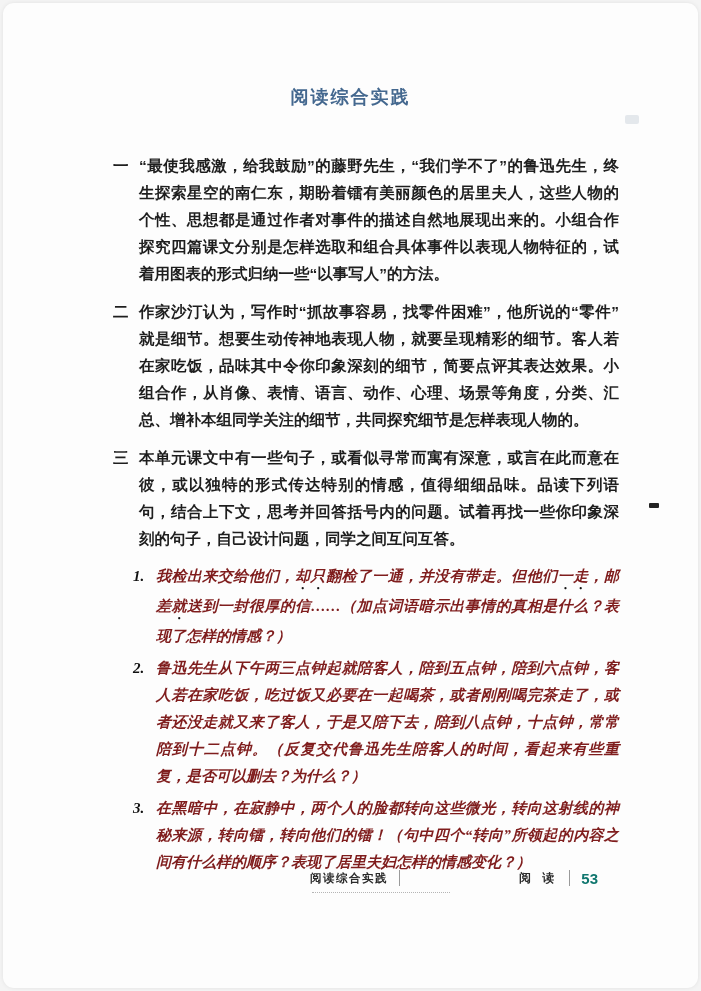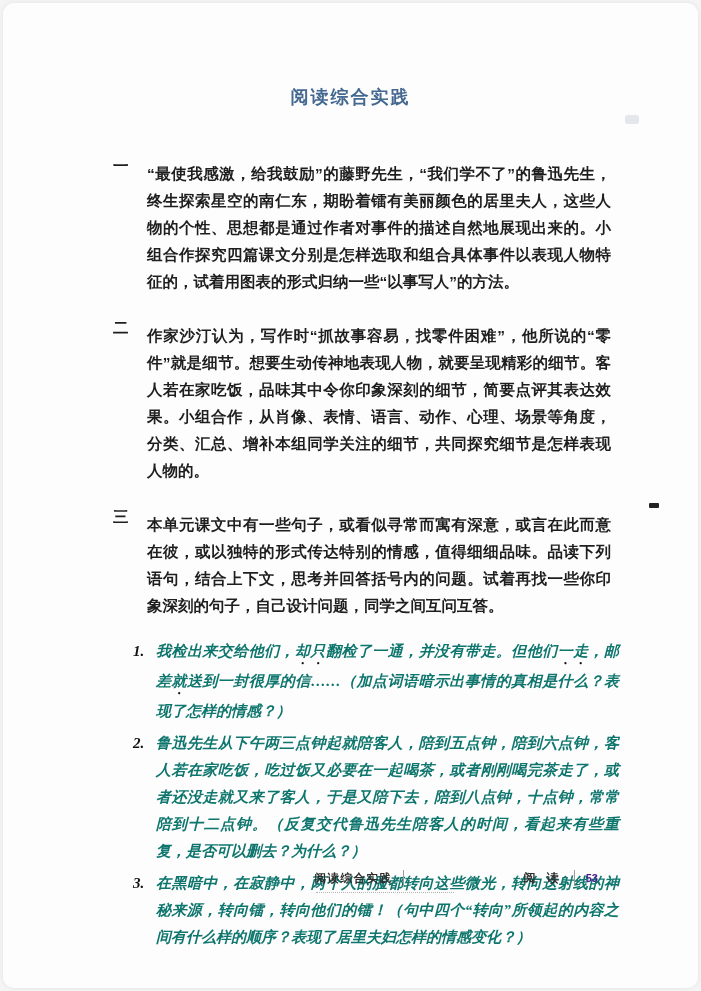--- a/index.html
+++ b/index.html
@@ -25,35 +25,35 @@
   }
   .content{
     position:absolute;top:149px;left:110px;right:79px;
   }
   .exercise{display:flex;margin-bottom:11px;}
   .exercise .marker{
     flex:none;width:26px;
     font-size:15.5px;line-height:27px;font-weight:600;color:#1e1e1e;
   }
   p.body-text{
-    margin:8px;flex:1;
+    margin:0;flex:1;
     font-size:15.5px;line-height:27px;font-weight:600;color:#1e1e1e;
     text-align:justify;
   }
   .quotes{margin-left:20px;margin-top:4px;}
   .quote{display:flex;margin-bottom:5px;}
   .quote .marker{
     flex:none;width:23px;
     font-family:"Liberation Serif",serif;font-style:italic;
     font-size:15px;line-height:27px;font-weight:700;color:#111;
   }
   p.quote-text{
     margin:0;flex:1;
     font-family:"Liberation Serif",serif;font-style:italic;
-    font-size:15px;line-height:27px;font-weight:700;color:#0f766e;
+    font-size:15px;line-height:27px;font-weight:700;color:#7f1d1d;
     text-align:justify;
   }
   .em-dot{
     -webkit-text-emphasis:filled dot #111;
     -webkit-text-emphasis-position:under right;
     text-emphasis:filled dot #111;
     text-emphasis-position:under right;
   }
   .footer{
     position:absolute;top:860px;left:0;right:0;height:30px;
@@ -73,21 +73,21 @@
   }
   .dotted-leader{
     position:absolute;left:2px;top:22px;width:138px;
     border-bottom:1px dotted #8f8f8f;opacity:.65;
   }
   .footer-right{display:flex;align-items:center;}
   .footer-unit{
     font-size:12px;font-weight:700;color:#2c2c2c;letter-spacing:4px;
   }
   .footer-page{
-    font-size:11px;font-weight:700;color:#4c1d95;text-align:right;
+    font-size:15px;font-weight:700;color:#0f766e;text-align:right;
   }
   .mark-faint{
     position:absolute;left:622px;top:112px;width:14px;height:9px;
     background:#e4e8ec;border-radius:2px;
   }
   .mark-dark{
     position:absolute;left:646px;top:500px;width:10px;height:5px;
     background:#232323;border-radius:1px;
   }
 </style>

